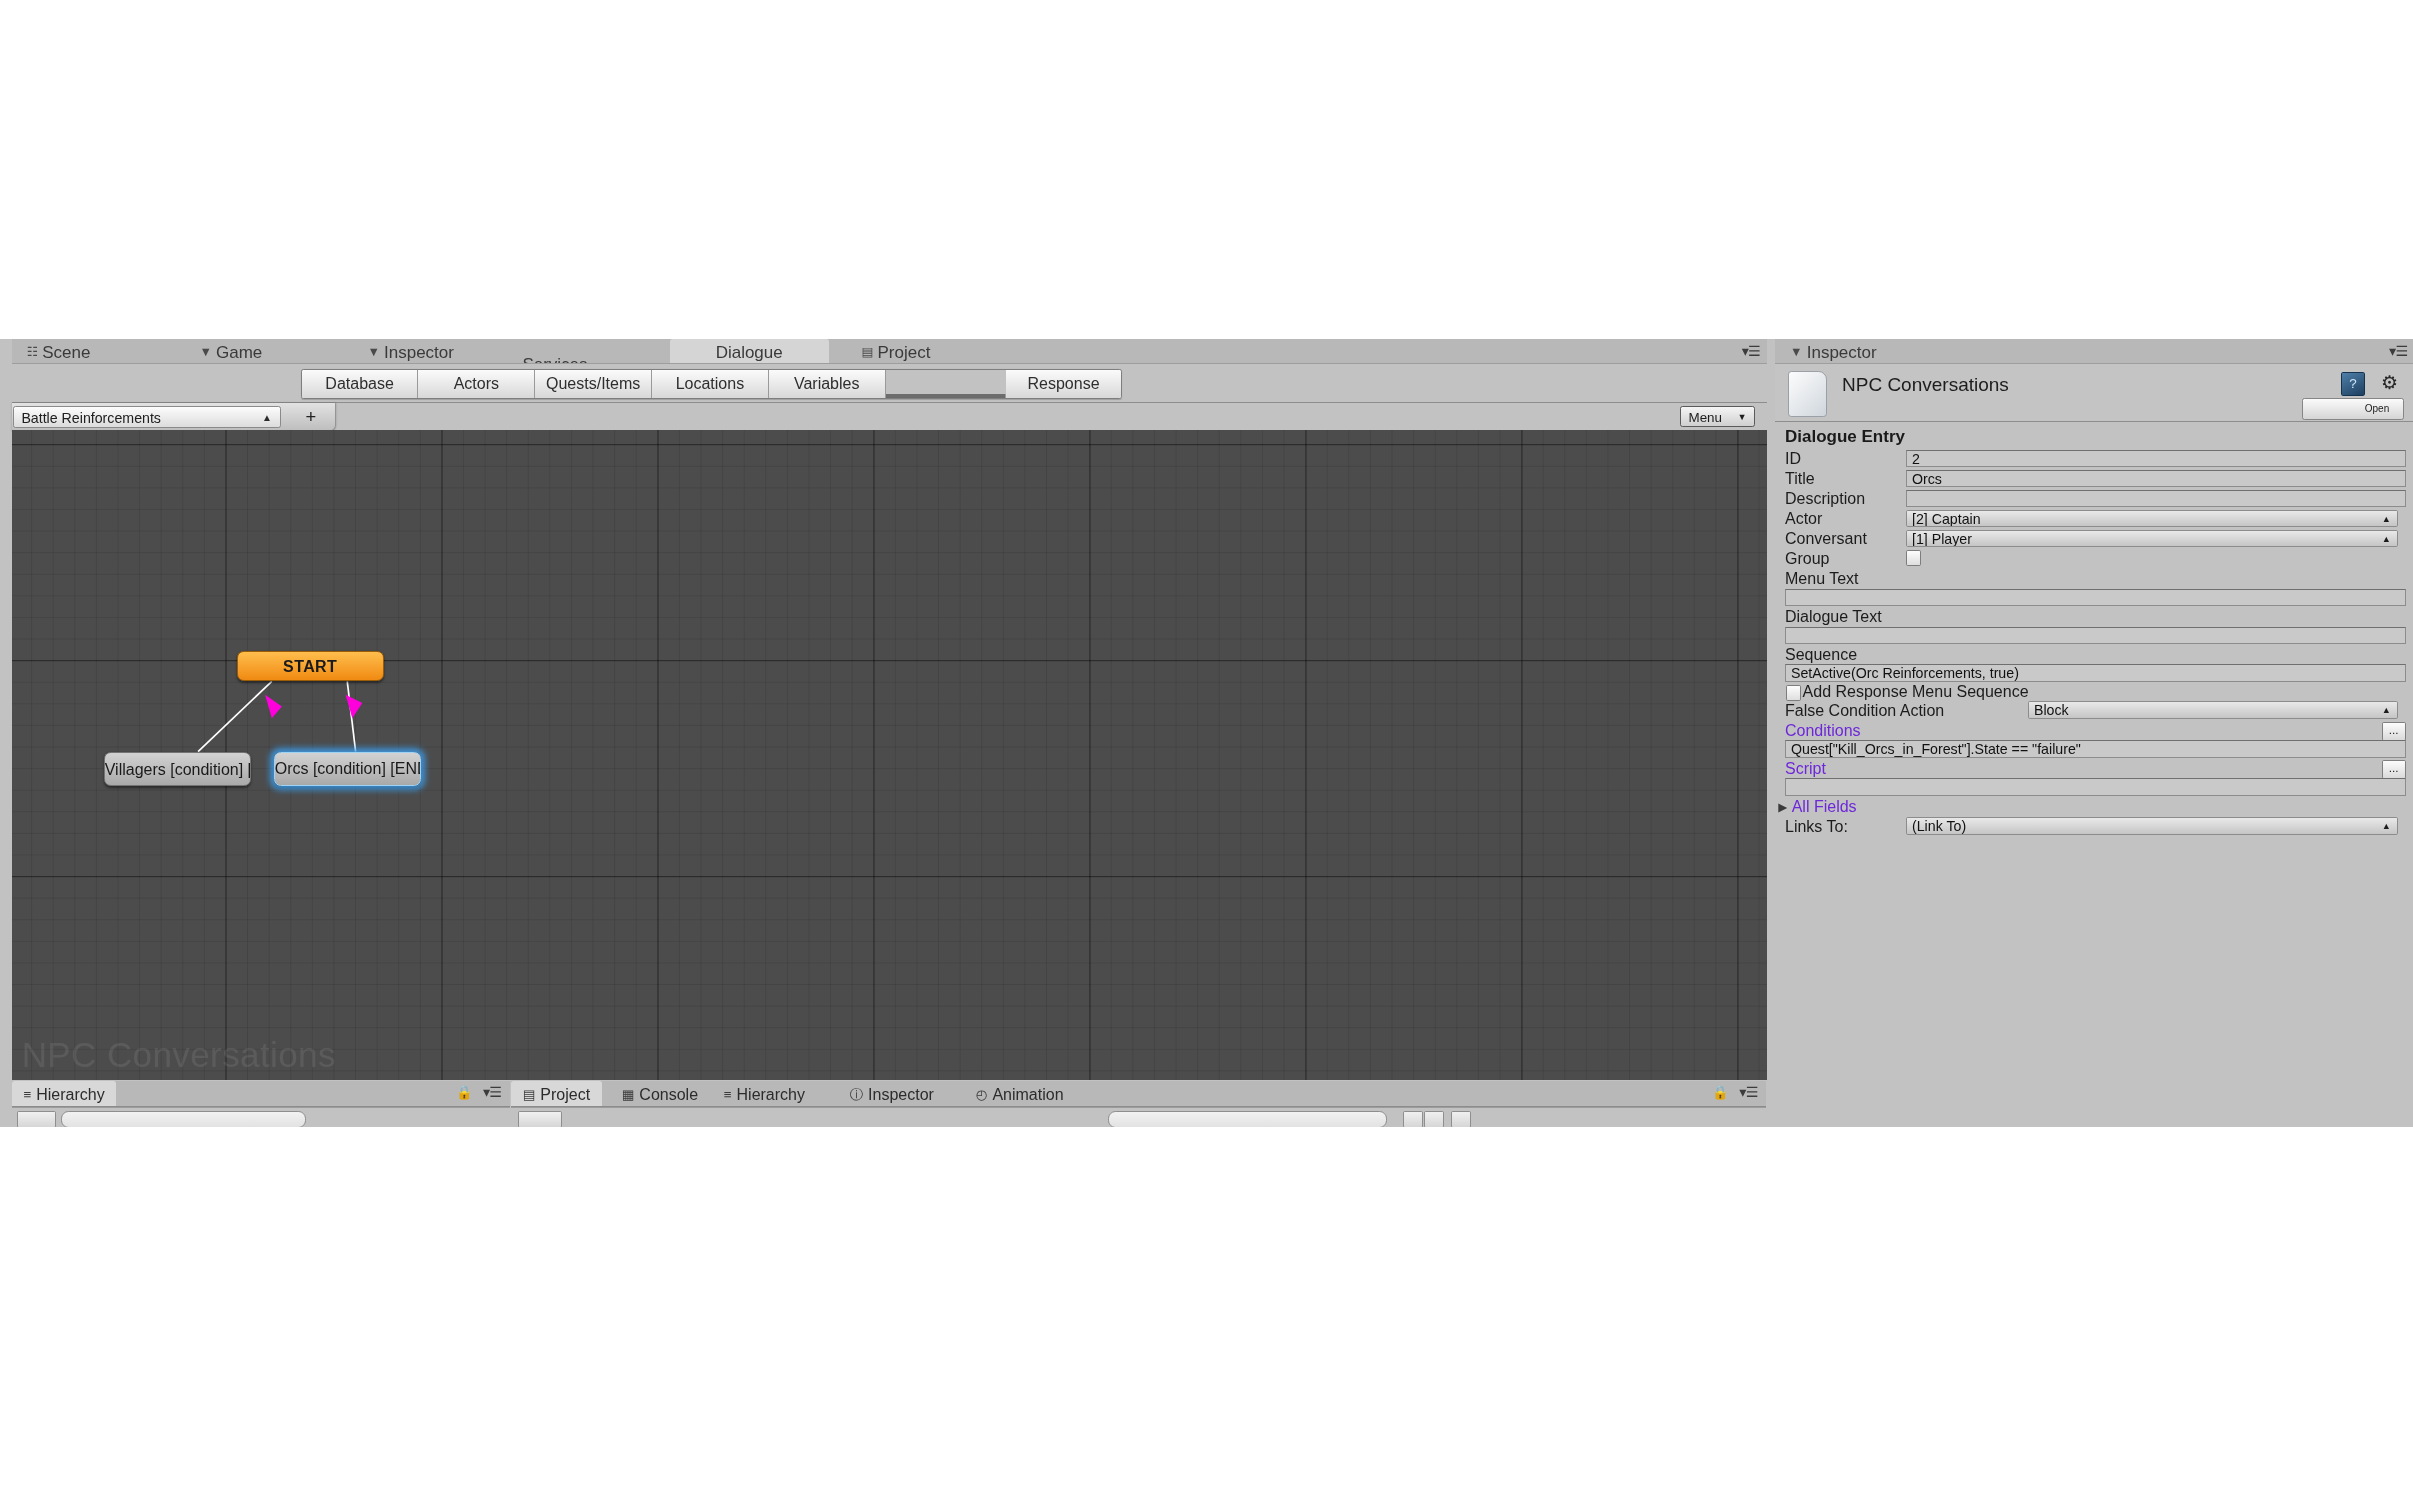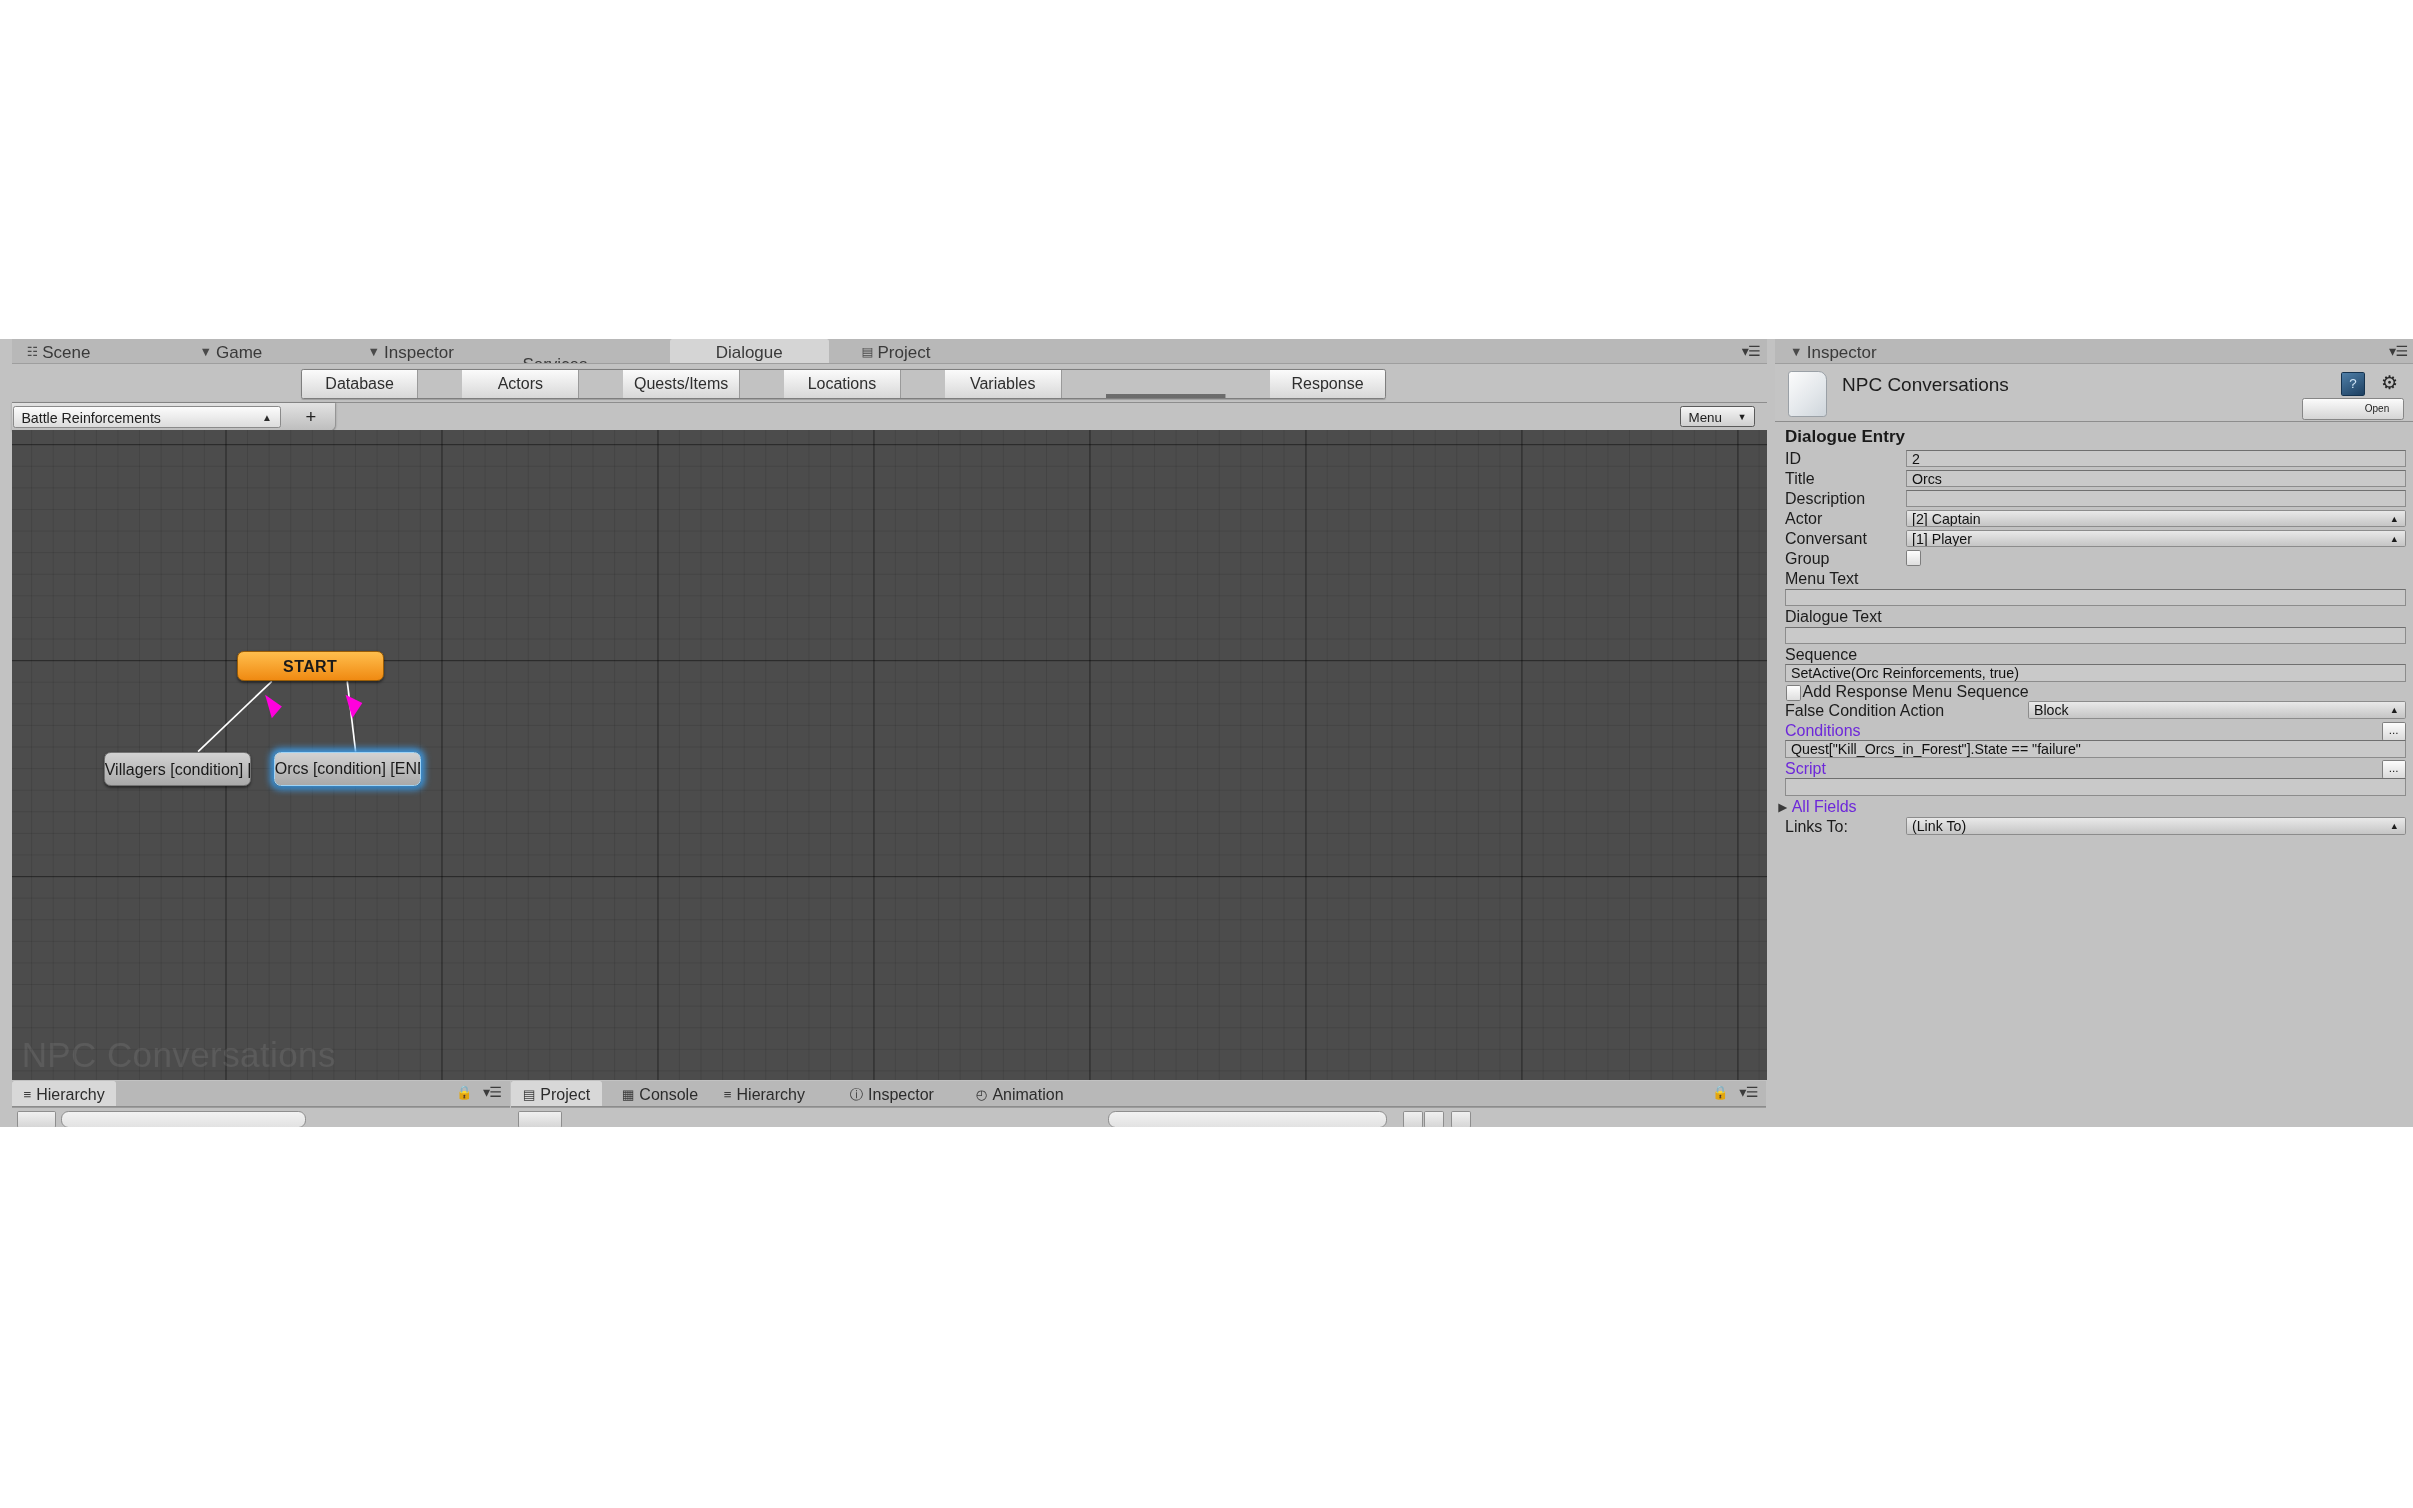--- a/index.html
+++ b/index.html
@@ -98,21 +98,20 @@
   .sectiontabs {
     position: absolute;
     left: 289px;
     top: 5px;
     display: flex;
     height: 28px;
     border: 0.8px solid #7e7e7e;
     border-radius: 2.5px;
     overflow: hidden;
     box-shadow: 0 0.8px 0.8px rgba(0,0,0,0.18);
-    gap: 44px;
   }
   .sectiontab {
     height: 28px;
     line-height: 28px;
     padding: 0 8.4px;
     min-width: 99px;
     text-align: center;
     font-size: 16px;
     color: #2e2e2e;
     background: linear-gradient(#fbfbfb, #d8d8d8);
@@ -414,21 +413,21 @@
     line-height: 17px;
     padding-left: 5px;
     box-sizing: border-box;
     overflow: hidden;
     white-space: nowrap;
     cursor: text;
   }
   .popup {
     position: absolute;
     left: 121px;
-    right: 0px;
+    right: 8px;
     top: -0.8px;
     height: 17.6px;
     background: linear-gradient(#e9e9e9, #c5c5c5);
     border: 0.8px solid #8c8c8c;
     border-radius: 1.7px;
     font-size: 14.2px;
     color: #111;
     line-height: 17px;
     padding-left: 5px;
     box-sizing: border-box;

